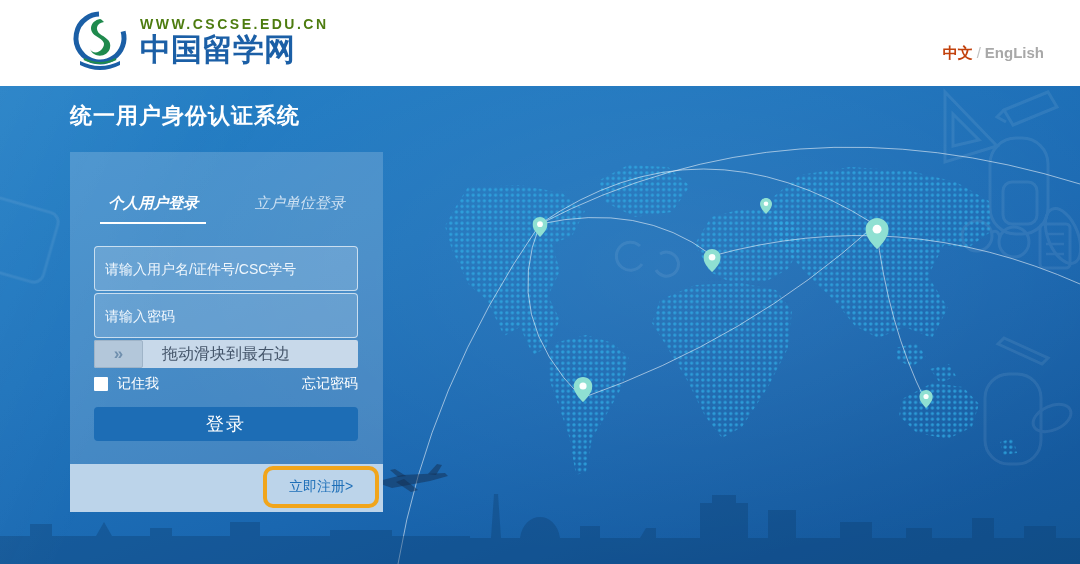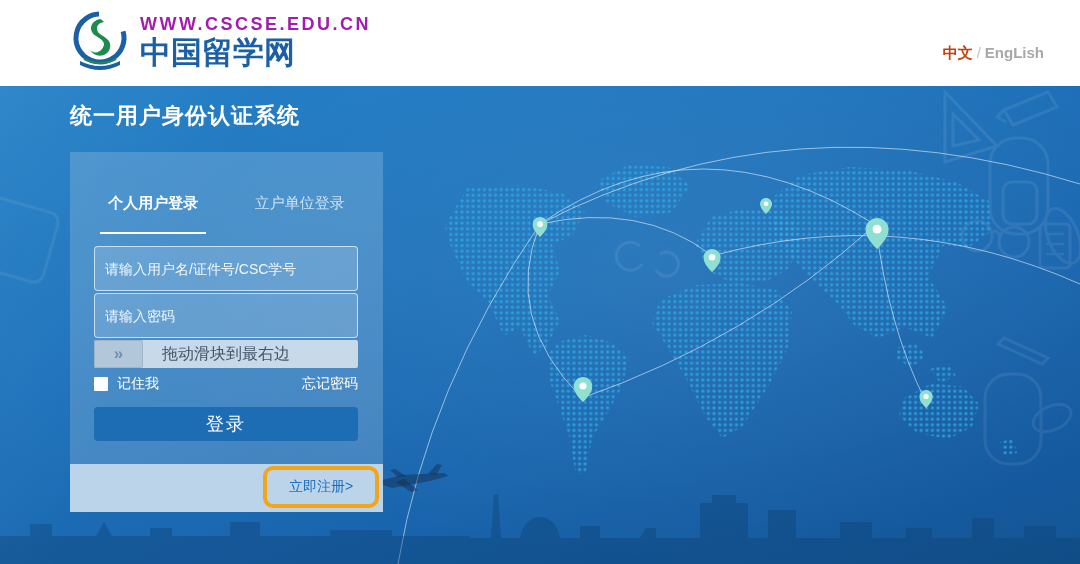--- a/index.html
+++ b/index.html
@@ -4,21 +4,21 @@
 <style>
   * { margin:0; padding:0; box-sizing:border-box; }
   html,body { width:1080px; height:564px; }
   body { font-family:"Liberation Sans", sans-serif; overflow:hidden; }
   .screen { position:relative; width:1080px; height:564px; overflow:hidden; background:#fff; }
 
   
   .header { position:absolute; top:0; left:0; width:1080px; height:86px; background:#ffffff; z-index:5; }
   .logo { position:absolute; left:70px; top:9px; display:flex; align-items:center; }
   .logo-text { margin-left:10px; }
-  .logo-url { color:#a21caf; font-weight:bold; font-size:18px; letter-spacing:2.5px; }
+  .logo-url { color:#4d7c0f; font-weight:bold; font-size:14px; letter-spacing:2.5px; }
   .logo-name { color:#1b5fa6; font-size:31px; font-weight:bold; font-family:"DejaVu Serif", serif; line-height:1.15; }
   .lang { position:absolute; right:36px; top:44px; font-size:15px; cursor:default; }
   .lang-zh { color:#c2410c; font-weight:bold; cursor:pointer; }
   .lang-sep { color:#c2c2c2; padding:0 4px; }
   .lang-en { color:#a8a8a8; font-weight:bold; cursor:pointer;text-align:center; }
 
   
   .main { position:absolute; top:86px; left:0; width:1080px; height:478px;
           background: radial-gradient(ellipse 900px 500px at 62% 38%, rgba(255,255,255,0.07), rgba(255,255,255,0) 60%),
                       linear-gradient(160deg, #2581c7 0%, #1f74bc 35%, #1a67b0 62%, #155a9f 86%, #135695 100%); }
@@ -27,21 +27,21 @@
           pointer-events:none; }
   .decor { position:absolute; top:0; left:0; }
 
   .page-title { position:absolute; left:70px; top:15px; color:#ffffff; font-size:22px; font-weight:bold; letter-spacing:1px; z-index:2; }
 
   
   .panel { position:absolute; left:70px; top:66px; width:313px; height:360px;
            background:rgba(255,255,255,0.18); z-index:3; }
   .tabs { position:absolute; top:42px; left:10px; right:10px; display:flex; }
   .tab { flex:1; text-align:center; font-size:15px; cursor:pointer; }
-  .tab .lbl { display:inline-block; padding:0 8px 19px; }
+  .tab .lbl { display:inline-block; padding:0 8px 9px;font-style:italic; }
   .tab.active { color:#ffffff; font-weight:bold; }
   .tab.active .lbl { border-bottom:2px solid #ffffff; }
   .tab.inactive { color:#cfe2f3; }
 
   .fld { position:absolute; left:24px; right:25px; height:45px;
          background:rgba(255,255,255,0.16); border:1px solid rgba(255,255,255,0.65);
          border-radius:4px; color:#ffffff; font-size:14px; padding:0 10px;
          font-family:"Liberation Sans", sans-serif; outline:none; }
   .fld::placeholder { color:#f0f7fd; opacity:1; }
   .fld-user { top:94px; }

